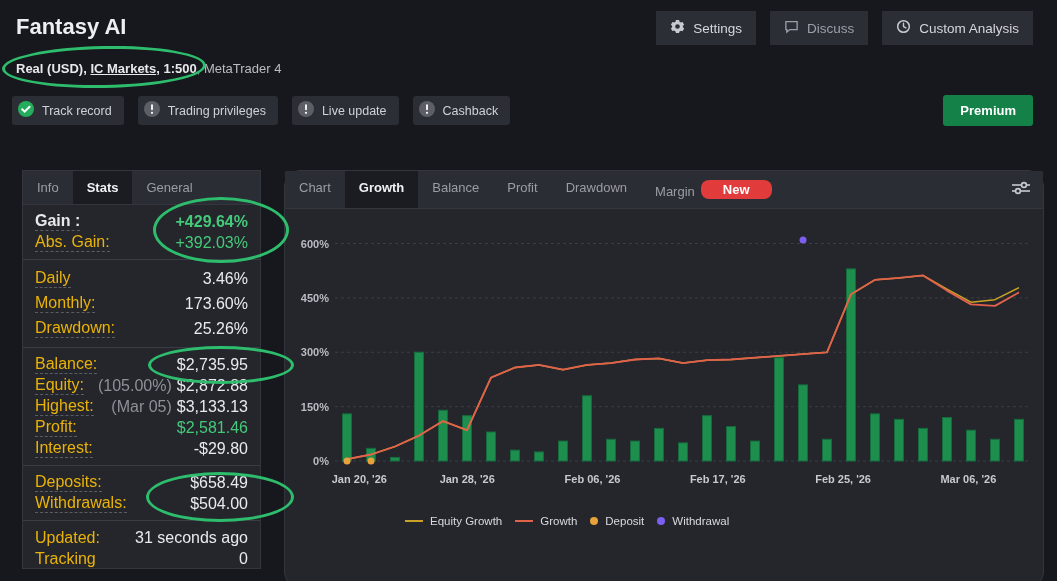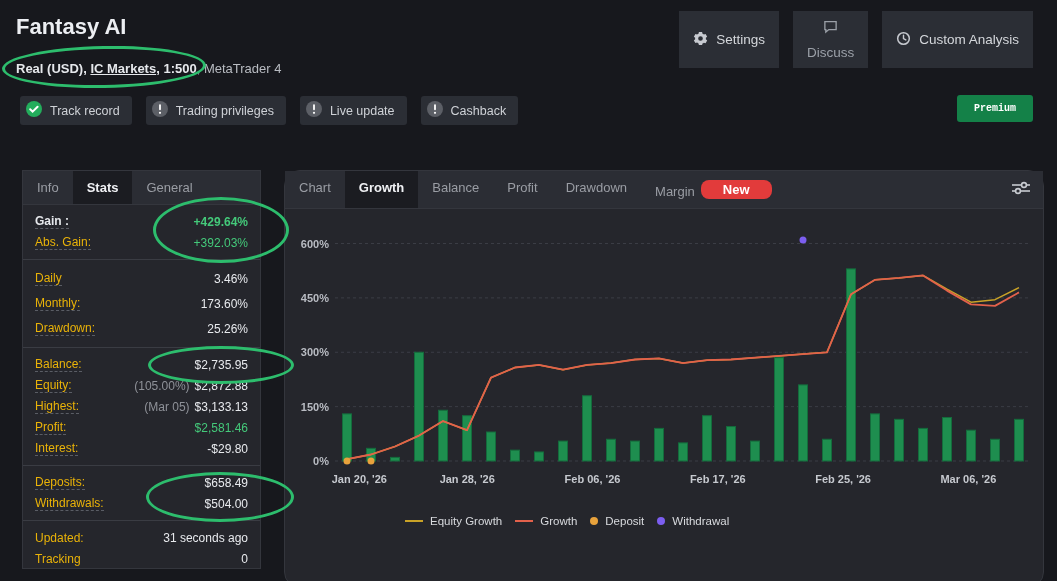--- a/index.html
+++ b/index.html
@@ -4,49 +4,49 @@
 <style>
   * { box-sizing: border-box; margin: 0; padding: 0; }
   body { background:#0f1014; font-family:"Liberation Sans", sans-serif; }
   .page { position:relative; width:1057px; height:581px; background:#17181d; color:#d8dade; overflow:hidden; }
 
   
   .hdr-title { position:absolute; left:16px; top:14px; font-size:22px; font-weight:bold; color:#eceef2; }
   .hdr-actions { position:absolute; right:24px; top:11px; display:flex; gap:14px; }
   .hbtn { display:flex; align-items:center; gap:8px; background:#2b2e35; border:none; border-radius:0;
           padding:8px 14px; font-size:13.5px; color:#d4d7db; font-family:inherit; cursor:pointer; }
-  .hbtn.dim { color:#9ba0a8;flex-direction:column; }
+  .hbtn.dim { color:#9ba0a8; }
 
   
   .subtitle { position:absolute; left:16px; top:61px; font-size:13px; color:#b9bcc2; }
   .subtitle .strong { color:#e6e8ec; font-weight:bold; }
   .subtitle .link { color:#e6e8ec; font-weight:bold; text-decoration:underline; cursor:pointer;text-align:right; }
 
   
-  .badges { position:absolute; left:20px; top:96px; display:flex; gap:14px;border-radius:13px; }
+  .badges { position:absolute; left:12px; top:96px; display:flex; gap:14px;border-radius:13px; }
   .badge { display:flex; align-items:center; gap:7px; background:#2b2e35; border-radius:3px;
            padding:4px 12px 4px 5px; font-size:12.5px; color:#cfd2d7; cursor:pointer; }
   .premium-btn { position:absolute; right:24px; top:95px; background:#148148; color:#fff; border:none;
-           border-radius:3px; padding:8px 17px; font-size:10px; font-weight:bold; font-family:Liberation Mono, monospace; cursor:pointer; }
+           border-radius:3px; padding:8px 17px; font-size:13px; font-weight:bold; font-family:Liberation Sans, sans-serif; cursor:pointer; }
 
   
   .panel { position:absolute; background:#25262c; border:1px solid #34363d; }
   .stats-panel { left:22px; top:170px; width:239px; height:399px; }
   .chart-panel { left:284px; top:170px; width:760px; height:418px;border-radius:16px; }
 
   .tabbar { display:flex; background:#2b2d34; border-bottom:1px solid #34363d; position:relative; }
   .tab { padding:9px 14px; font-size:13px; color:#9a9da4; cursor:pointer; }
   .tab.active { background:#1b1c21; color:#f0f1f4; font-weight:bold; }
   .new-pill { display:inline-block; margin-left:6px; background:#e23b3b; color:#fff; font-size:13px;
               font-weight:bold; border-radius:8px; padding:2px 22px; vertical-align:2px; }
   .chart-settings { position:absolute; right:12px; top:9px; cursor:pointer; }
 
   
   .stat-rows { padding:6px 12px 0 12px; }
-  .srow { height:21px; display:flex; justify-content:space-between; align-items:center; font-size:12px; }
+  .srow { height:21px; display:flex; justify-content:space-between; align-items:center; font-size:16px; }
   .grp-b .srow { height:25px; }
   .srow .lbl { color:#eab308; }
   .srow .lbl.u { border-bottom:1px dashed #5a5d65; }
   .srow .lbl.strong { color:#e6e8ec; font-weight:bold; }
   .srow .val { color:#e8eaee; }
   .srow .val.green { color:#44c97a; }
   .srow .val.bold { font-weight:bold; }
   .srow .pre { color:#8e9198; margin-right:5px; }
   .sep { height:1px; background:#3a3c43; margin:6px -12px; }
 

